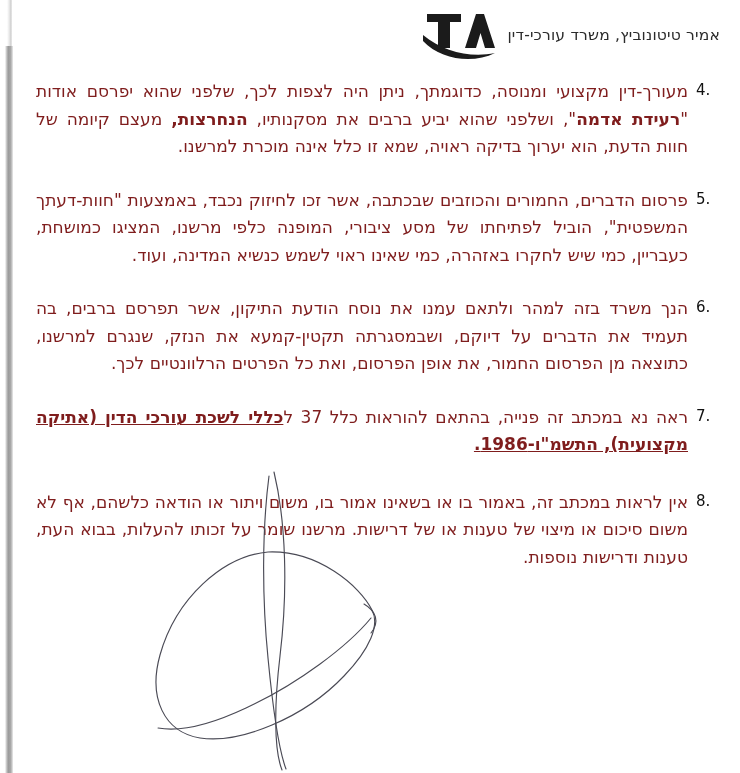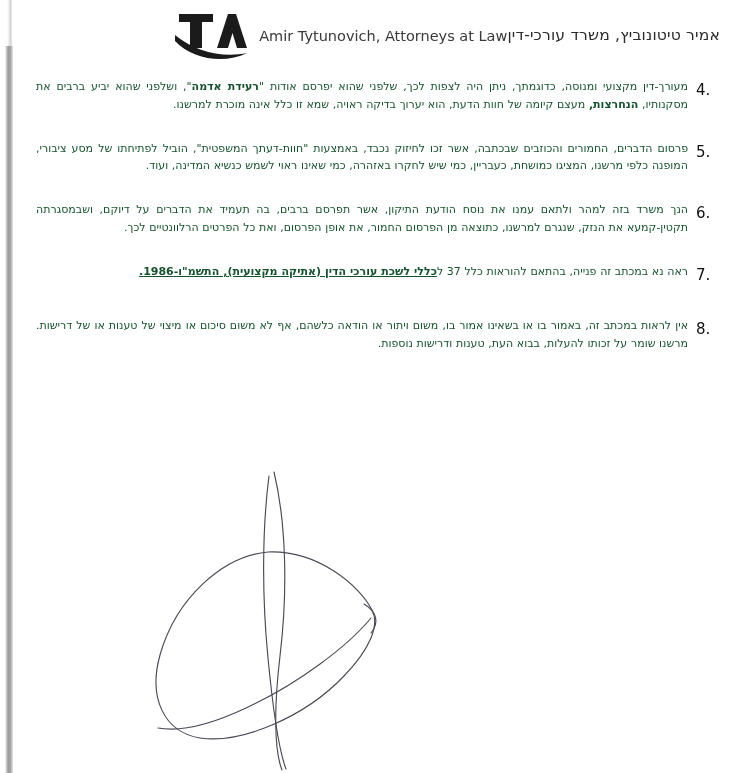--- a/index.html
+++ b/index.html
@@ -106,22 +106,22 @@
     text-align: left;
     padding-left: 8px;
     font-size: 15px;
     color: #111;
     direction: ltr;
     line-height: 1.62;
     box-sizing: border-box;
   }
   .clause-body {
     flex: 1 1 auto;
-    font-size: 11px;
-    color: #14532d;
+    font-size: 17px;
+    color: #7f1d1d;
     line-height: 1.62;
     text-align: justify;
     text-justify: inter-word;
     word-spacing: 0.2px;
   }
 
   
   .c4 { margin-top: 0px; margin-bottom: 26px; }
   .c5 { margin-bottom: 26px; }
   .c6 { margin-bottom: 26px; }
@@ -161,21 +161,20 @@
           <path d="M6 6 H40 V14 H29 V40 H17 V14 H6 Z" fill="#1b1b1b"></path>
 
           <path d="M44 40 L55 6 L63 6 L74 40 L64 40 L59.5 25 L55 40 Z" fill="#1b1b1b"></path>
 
           <path d="M2 27 C22 44, 50 50, 74 45 C52 56, 20 52, 2 33 Z" fill="#1b1b1b"></path>
         </svg>
       </span>
 
       <span class="logo-text">
         <span class="logo-he">אמיר טיטונוביץ, משרד עורכי-דין</span>
-        <span class="logo-en">Amir Tytunovich, Attorneys at Law</span>
       </span>
 
     </div>
   </div>
 
   <div class="content">
 
     <div class="clause c4">
       <span class="clause-num">4.</span>
       <span class="clause-body"><span>מעורך-דין מקצועי ומנוסה, כדוגמתך, ניתן היה לצפות לכך, שלפני שהוא יפרסם אודות "</span><span style="font-weight: bold;">רעידת אדמה</span><span>", ושלפני שהוא יביע ברבים את מסקנותיו, </span><span style="font-weight: bold;">הנחרצות,</span><span> מעצם קיומה של חוות הדעת, הוא יערוך בדיקה ראויה, שמא זו כלל אינה מוכרת למרשנו.</span></span>

